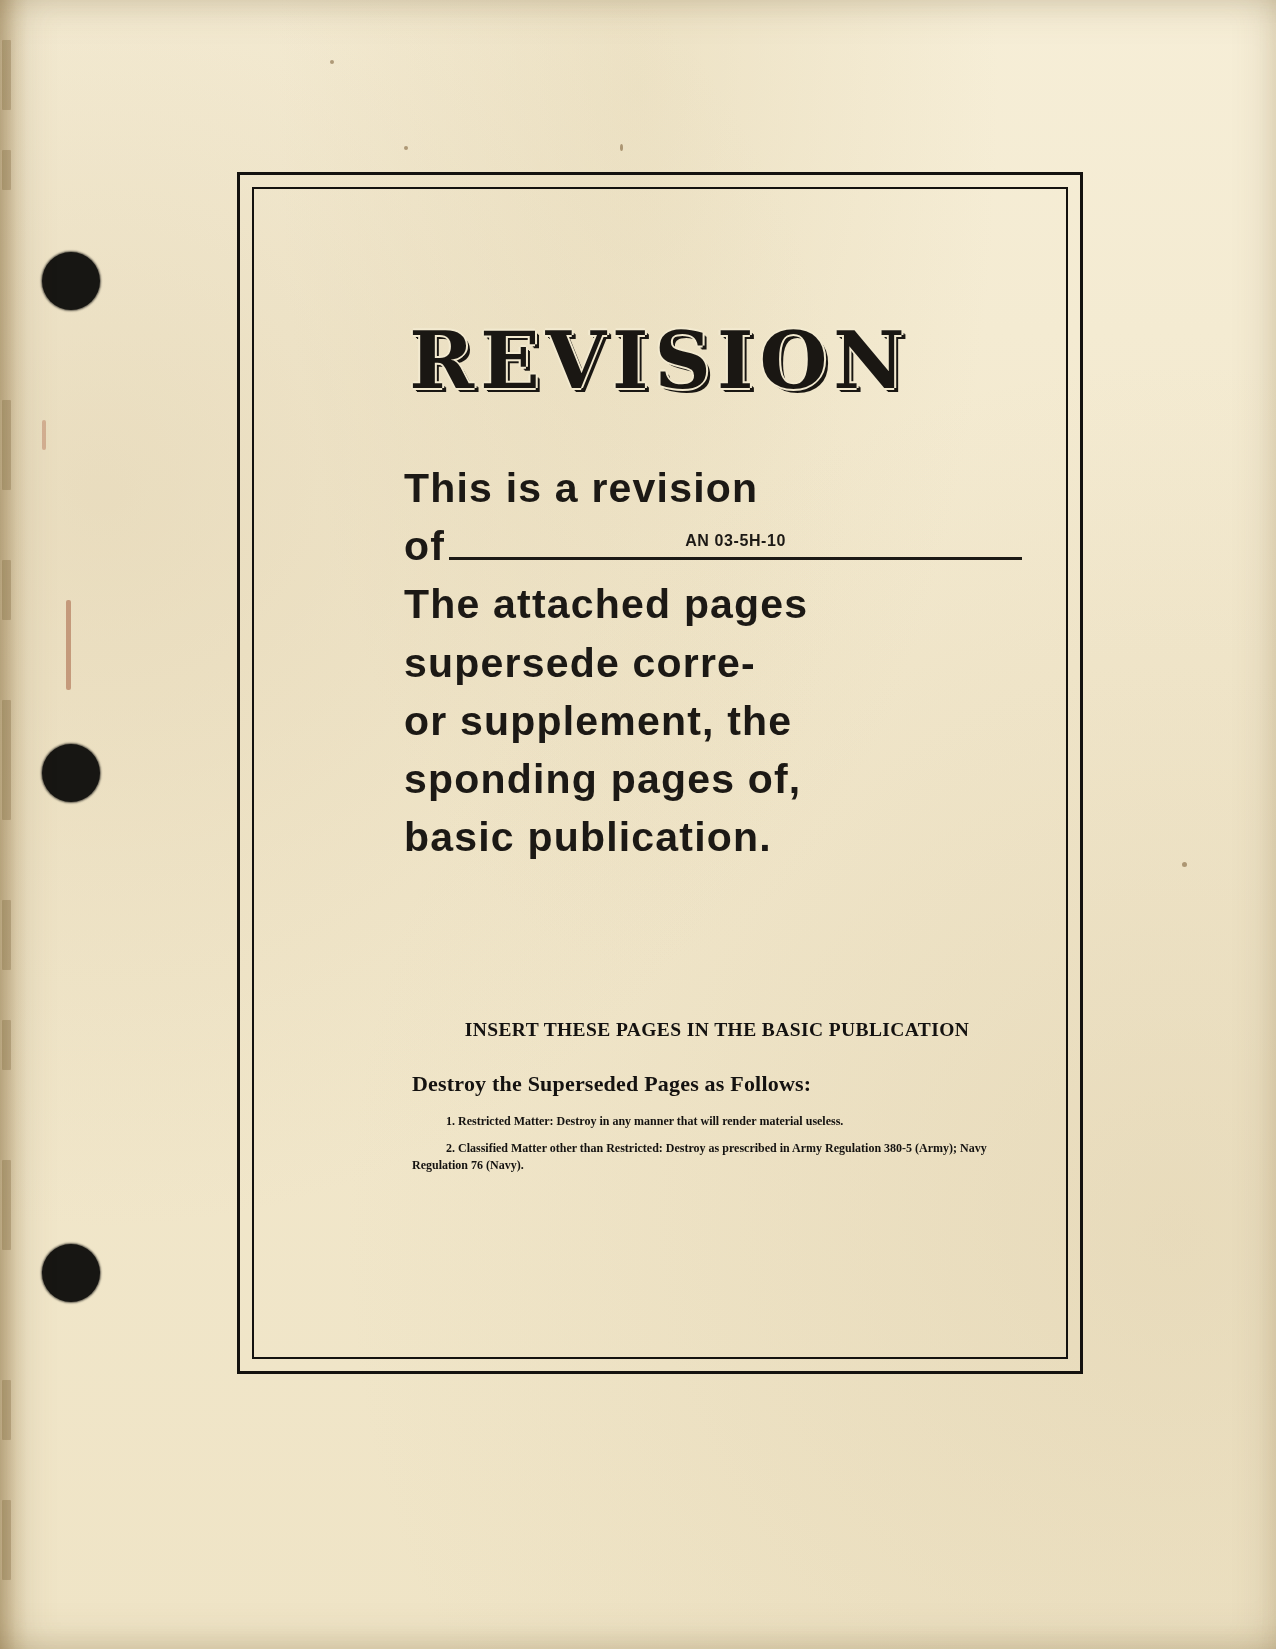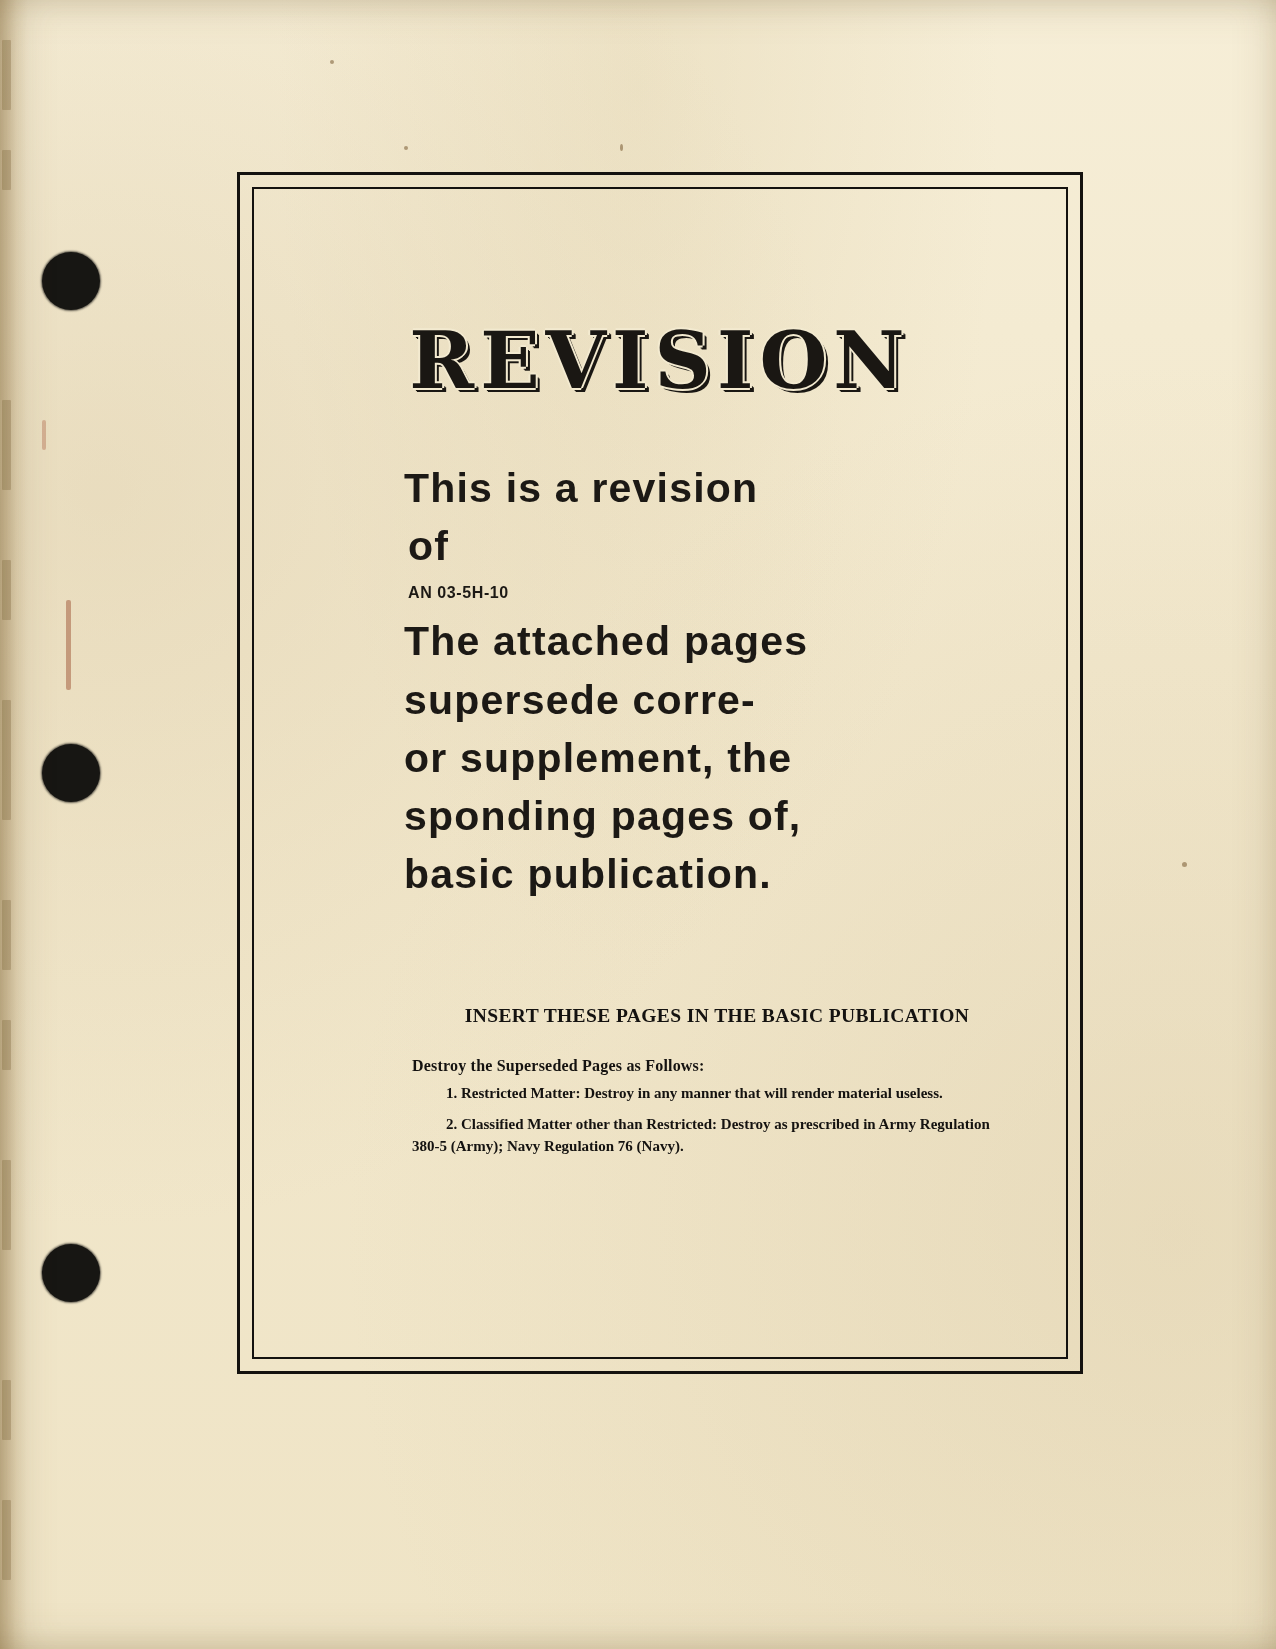--- a/index.html
+++ b/index.html
@@ -132,21 +132,20 @@
     font-size: 41px;
     line-height: 1.42;
     color: #1c1915;
     letter-spacing: 1.2px;
   }
   .lead .l1 { display: block; }
   .lead .l2 {
     display: flex;
     align-items: baseline;
     white-space: nowrap;
-    flex-direction: column;
   }
   .lead .ofword { flex: 0 0 auto; }
   .rule-fill {
     flex: 1 1 auto;
     position: relative;
     margin-left: 4px;
     border-bottom: 3px solid #1c1915;
     height: 34px;
   }
   .rule-fill .fillval {
@@ -171,32 +170,33 @@
     top: 830px;
     color: #141210;
   }
   .sp-head {
     font-family: "Liberation Serif", serif;
     font-weight: 700;
     font-size: 19.5px;
     letter-spacing: 0.4px;
     text-align: center;
     margin-bottom: 30px;
+    margin-top: 14px;
   }
   .sp-sub {
     font-family: "Liberation Serif", serif;
     font-weight: 700;
-    font-size: 16px;
+    font-size: 22px;
     letter-spacing: 0.2px;
-    margin-bottom: 8px;
+    margin-bottom: 16px;
   }
   .sp-item {
     font-family: "Liberation Serif", serif;
     font-weight: 700;
-    font-size: 15px;
+    font-size: 12px;
     line-height: 1.42;
     text-indent: 34px;
     margin-bottom: 10px;
     max-width: 600px;
   }
 </style>
 </head>
 <body>
 
 <div class="page">

